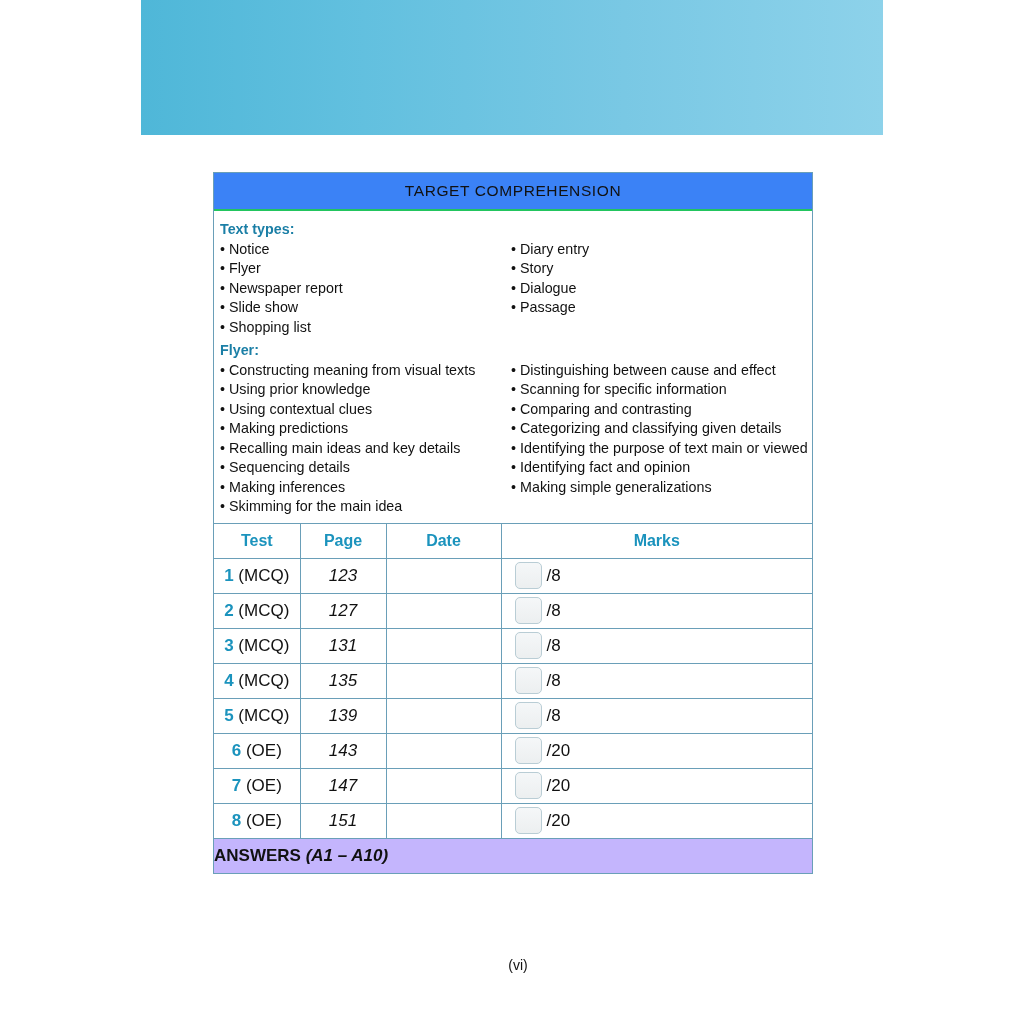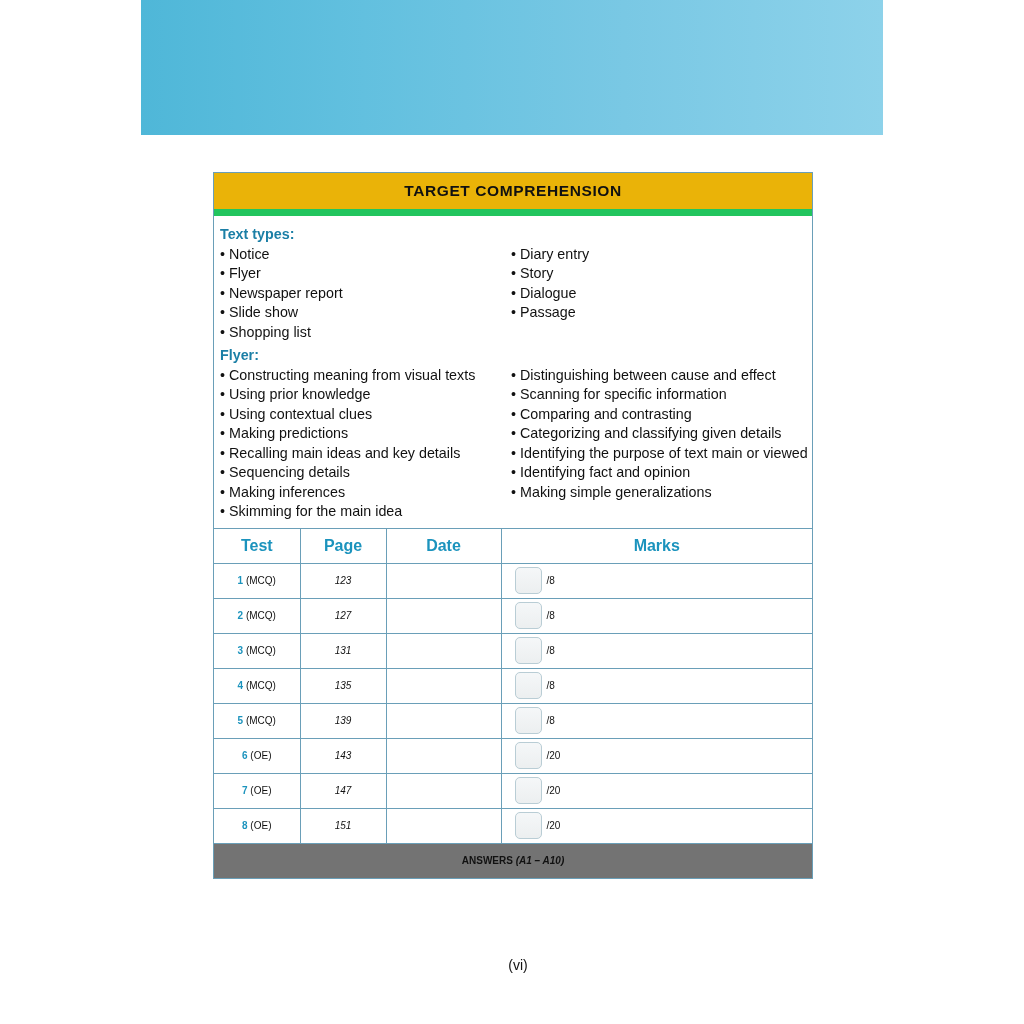--- a/index.html
+++ b/index.html
@@ -9,51 +9,51 @@
   }
   .banner {
     position: absolute; left: 141px; top: 0; width: 742px; height: 135px;
     background: linear-gradient(90deg, #4fb7d8 0%, #62c0df 30%, #79c8e4 65%, #8dd2ea 100%);
   }
   .frame {
     position: absolute; left: 213px; top: 172px; width: 600px;
     border: 1px solid #6a9fb8; box-sizing: border-box;
   }
   .title-row {
-    height: 36px; background: #eab308; border-bottom: 7px solid #22c55e;
+    height: 36px; background: #3b82f6; border-bottom: 2px solid #22c55e;
     display: flex; align-items: center; justify-content: center;
-    font-weight: bold; font-size: 15.5px; letter-spacing: 0.6px; color: #111;
+    font-weight: normal; font-size: 15.5px; letter-spacing: 0.6px; color: #111;
   }
   .info { padding: 9px 0 6px 6px; font-size: 14.3px; line-height: 19.5px; }
   .section-label { color: #1b7fa6; font-weight: bold; }
   .cols { display: flex; }
   .col-left { width: 291px; }
   .col-right { flex: 1; }
   .bullet::before { content: "\2022"; margin-right: 4px; }
   .skills-block { margin-top: 4px; }
   table {
     width: 100%; border-collapse: collapse; table-layout: fixed;
     border-top: 1px solid #6a9fb8;
   }
-  th, td { border: 1px solid #6a9fb8; height: 34px; padding: 0; font-size: 10px; }
+  th, td { border: 1px solid #6a9fb8; height: 34px; padding: 0; font-size: 17px; }
   tr > *:first-child { border-left: none; }
   tr > *:last-child { border-right: none; }
   th { color: #1b93bd; font-weight: bold; font-size: 16px; text-align: center; }
   td.test { text-align: center; }
   td.test .num { color: #1b93bd; font-weight: bold; }
   td.page { text-align: center; font-style: italic; }
   td.marks { padding-left: 13px; }
   .mark-box {
     display: inline-block; width: 27px; height: 27px; border: 1px solid #b9cdd5;
     border-radius: 5px; background: linear-gradient(180deg,#f5f7f8,#eceff0);
     vertical-align: middle; margin-right: 5px; box-sizing: border-box;
   }
   .mark-max { vertical-align: middle; }
   .answers-row td {
-    background: #737373; text-align: center; font-weight: bold; height: 34px; border-bottom: none;
+    background: #c4b5fd; text-align: left; font-weight: bold; height: 34px; border-bottom: none;
   }
   .answers-row .range { font-style: italic; }
   .page-number {
     position: absolute; left: 0; width: 1036px; top: 957px; text-align: center; font-size: 14px;
   }
 </style>
 </head>
 <body>
 
 <div class="banner"></div>

